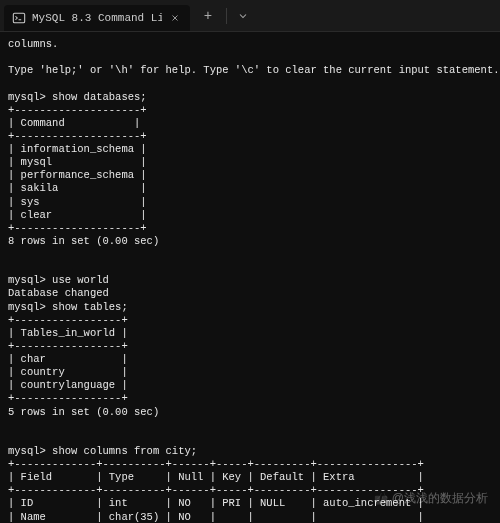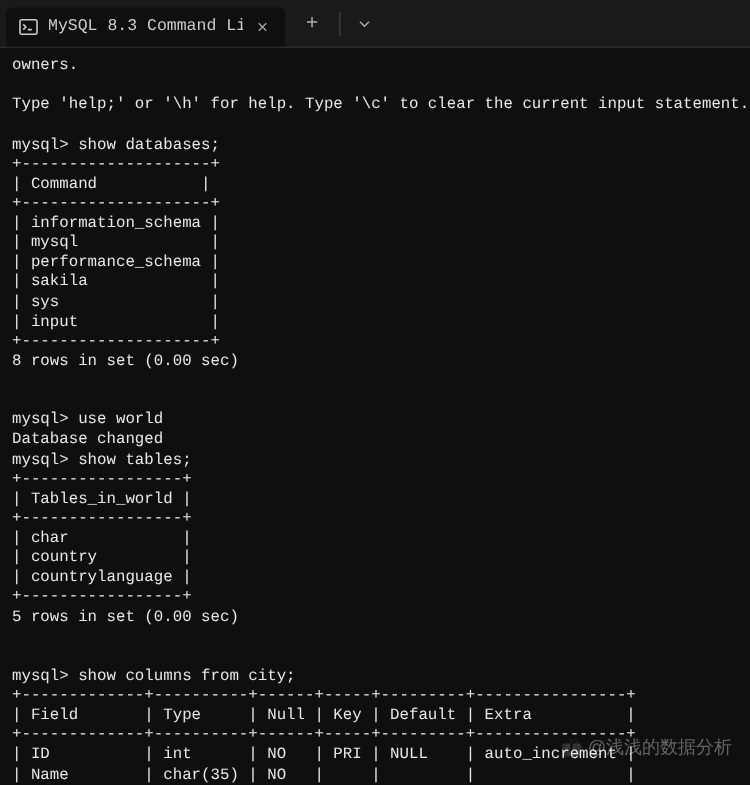--- a/index.html
+++ b/index.html
@@ -106,34 +106,34 @@
   </div>
   <div class="tab-add">+</div>
   <div class="tab-divider"></div>
   <div class="tab-dropdown">
     <svg viewBox="0 0 16 16" width="12" height="12" stroke="#aaa" stroke-width="1.4" fill="none">
       <path d="M4 6l4 4 4-4"></path>
     </svg>
   </div>
 </div>
 
-<div class="terminal"><span>owners.</span>
+<div class="terminal"><span>columns.</span>
 
 <span>Type 'help;' or '\h' for help. Type '\c' to clear the current input statement.</span>
 
 <span>mysql&gt; show databases;</span>
 <span>+--------------------+</span>
 <span>| Command           |</span>
 <span>+--------------------+</span>
 <span>| information_schema |</span>
 <span>| mysql              |</span>
 <span>| performance_schema |</span>
 <span>| sakila             |</span>
 <span>| sys                |</span>
-<span>| input              |</span>
+<span>| clear              |</span>
 <span>+--------------------+</span>
 <span>8 rows in set (0.00 sec)</span>
 
 
 <span>mysql&gt; use world</span>
 <span>Database changed</span>
 <span>mysql&gt; show tables;</span>
 <span>+-----------------+</span>
 <span>| Tables_in_world |</span>
 <span>+-----------------+</span>

